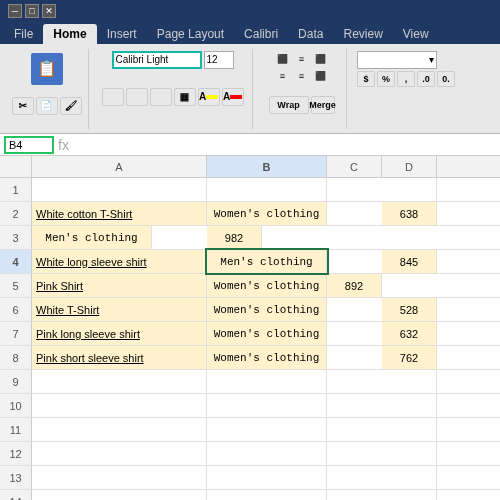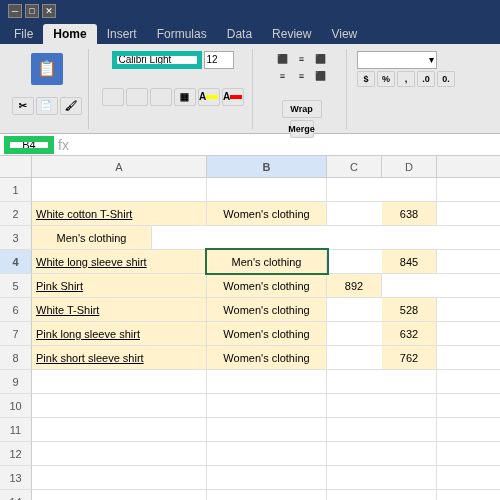--- a/index.html
+++ b/index.html
@@ -106,21 +106,21 @@
       cursor: pointer;
       font-size: 10px;
       font-weight: bold;
     }
 
     .font-selector {
       display: flex; gap: 2px; align-items: center;
     }
     .font-name-box {
       width: 90px; height: 18px;
-      border: 5px solid #14b8a6;
+      border: 2px solid #14b8a6;
       background: white;
       font-size: 10px;
       padding: 0 2px;
     }
     .font-size-box {
       width: 30px; height: 18px;
       border: 1px solid #aaa;
       background: white;
       font-size: 10px;
       padding: 0 2px;
@@ -134,25 +134,24 @@
       display: flex;
       align-items: center;
       background: white;
       border-bottom: 1px solid #ccc;
       padding: 2px 4px;
       height: 22px;
       gap: 4px;
     }
     .name-box {
       width: 50px;
-      border: 6px solid #22c55e;
+      border: 2px solid #22c55e;
       font-size: 11px;
       padding: 1px 3px;
       height: 18px;
-      text-align: center;
     }
     .formula-divider {
       color: #aaa;
       font-size: 14px;
     }
     .formula-input {
       flex: 1;
       border: none;
       font-size: 11px;
       outline: none;
@@ -224,21 +223,21 @@
       border-right: 1px solid #e0e0e0;
       font-size: 11px;
       display: flex;
       align-items: center;
       padding: 0 4px;
       background: white;
       overflow: hidden;
       white-space: nowrap;
     }
     .cell.col-a { width: 175px; min-width: 175px; text-decoration: underline; }
-    .cell.col-b { width: 120px; min-width: 120px; }
+    .cell.col-b { width: 120px; min-width: 120px; font-family: Liberation Mono, monospace; }
     .cell.col-c { width: 55px; min-width: 55px; justify-content: center; margin-top: 23px; }
     .cell.col-d { width: 55px; min-width: 55px; justify-content: center; }
 
     .cell.filled { background: #fff2cc; }
     .cell.selected-cell { background: #fff2cc; outline: 2px solid #217346; }
     .text-center-cell { justify-content: center; }
 
     
     .align-group {
       display: grid;
@@ -291,21 +290,22 @@
     <div class="title-btn">□</div>
     <div class="title-btn">✕</div>
   </div>
   <span class="title-bar-text"></span>
 </div>
 
 <div class="ribbon-tabs">
   <div class="ribbon-tab">File</div>
   <div class="ribbon-tab active">Home</div>
   <div class="ribbon-tab">Insert</div>
-  <div class="ribbon-tab">Formulas</div>
+  <div class="ribbon-tab">Page Layout</div>
+  <div class="ribbon-tab">Calibri</div>
   <div class="ribbon-tab">Data</div>
   <div class="ribbon-tab">Review</div>
   <div class="ribbon-tab">View</div>
 </div>
 
 <div class="ribbon">
 
   <div class="ribbon-group">
     <div class="ribbon-big-btn">
       <div class="ribbon-big-icon">📋</div>
@@ -341,21 +341,21 @@
 
   <div class="ribbon-group" style="min-width:90px;">
     <div class="align-group">
       <div class="align-btn">⬛</div>
       <div class="align-btn">≡</div>
       <div class="align-btn">⬛</div>
       <div class="align-btn">≡</div>
       <div class="align-btn">≡</div>
       <div class="align-btn">⬛</div>
     </div>
-    <div class="ribbon-small-row" style="margin-top:16px;flex-direction:column;">
+    <div class="ribbon-small-row" style="margin-top:2px;">
       <div class="ribbon-small-btn" style="width:40px;font-size:9px;">Wrap</div>
       <div class="ribbon-small-btn" style="width:24px;font-size:9px;">Merge</div>
     </div>
     <span class="ribbon-group-label"></span>
   </div>
 
   <div class="ribbon-group" style="min-width:90px;">
     <div class="number-group-content">
       <div class="number-format-box">
         <span></span>
@@ -401,20 +401,21 @@
         <div class="row-num">2</div>
         <div class="cell col-a filled">White cotton T-Shirt</div>
         <div class="cell col-b filled text-center-cell">Women's clothing</div>
         <div class="cell col-c filled text-center-cell">8.8</div>
         <div class="cell col-d filled text-center-cell">638</div>
       </div>
       <div class="ss-row">
         <div class="row-num">3</div>
         <div class="cell col-b filled text-center-cell">Men's clothing</div>
         <div class="cell col-c filled text-center-cell">9</div>
+        <div class="cell col-d filled text-center-cell">982</div>
       </div>
       <div class="ss-row">
         <div class="row-num selected">4</div>
         <div class="cell col-a filled">White long sleeve shirt</div>
         <div class="cell col-b filled selected-cell text-center-cell" style="position: relative;">Men's clothing</div>
         <div class="cell col-c filled text-center-cell">28.9</div>
         <div class="cell col-d filled text-center-cell">845</div>
       </div>
       <div class="ss-row">
         <div class="row-num">5</div>

